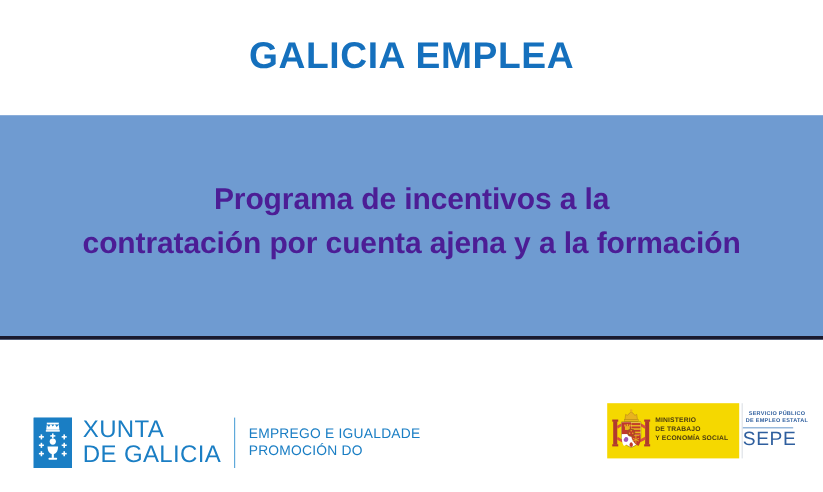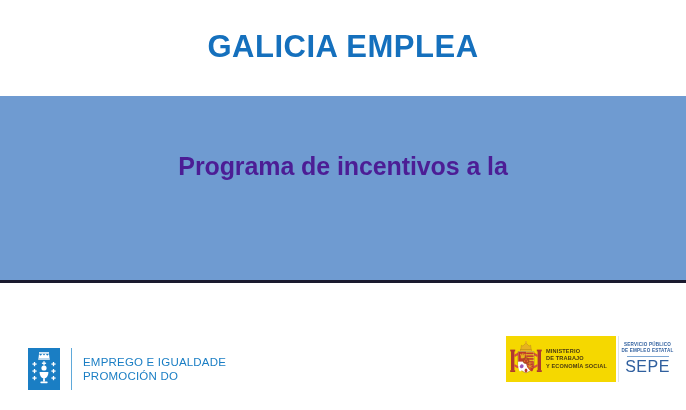--- a/index.html
+++ b/index.html
@@ -160,21 +160,20 @@
     left: 618px;
     top: 50px;
     width: 58px;
     height: 46px;
     background: #ffffff;
     border-left: 1px solid #dfe3e8;
     box-sizing: border-box;
     display: flex;
     flex-direction: column;
     justify-content: center;
-    align-items: center;
   }
   .sepe-caption {
     color: #2f5f9e;
     font-family: "Liberation Sans", sans-serif;
     font-size: 4.6px;
     line-height: 6px;
     letter-spacing: 0.2px;
     text-align: center;
     font-weight: bold;
     white-space: nowrap;
@@ -198,20 +197,21 @@
 </head>
 <body>
 
 <div class="header-area">
   <div class="program-title">GALICIA EMPLEA</div>
 </div>
 
 <div class="banner">
   <div class="banner-text">
     <span class="banner-line">Programa de incentivos a la</span>
+    <span class="banner-line">contratación por cuenta ajena y a la formación</span>
   </div>
 </div>
 
 <div class="footer">
 
   <div class="xunta-lockup">
 
     <div class="xunta-shield">
       <svg viewBox="0 0 32 42" width="32" height="42" aria-hidden="true">
         <rect x="0" y="0" width="32" height="42" fill="#1a7ec4"></rect>
@@ -248,20 +248,24 @@
 
         <g fill="#ffffff">
           <circle cx="16" cy="20.0" r="2.6"></circle>
           <path d="M11.6 24.0 L20.4 24.0 C20.4 28.2 18.4 30.4 16.0 30.4 C13.6 30.4 11.6 28.2 11.6 24.0 Z"></path>
           <rect x="15.1" y="30.2" width="1.8" height="3.4"></rect>
           <rect x="12.4" y="33.4" width="7.2" height="1.8" rx="0.6"></rect>
         </g>
       </svg>
     </div>
 
+    <div class="xunta-wordmark">
+      <div>XUNTA</div>
+      <div>DE GALICIA</div>
+    </div>
 
     <div class="xunta-divider"></div>
 
     <div class="conselleria">
       <span>EMPREGO E IGUALDADE</span>
       <span>PROMOCIÓN DO</span>
     </div>
   </div>
 
   <div class="ministry-block">

